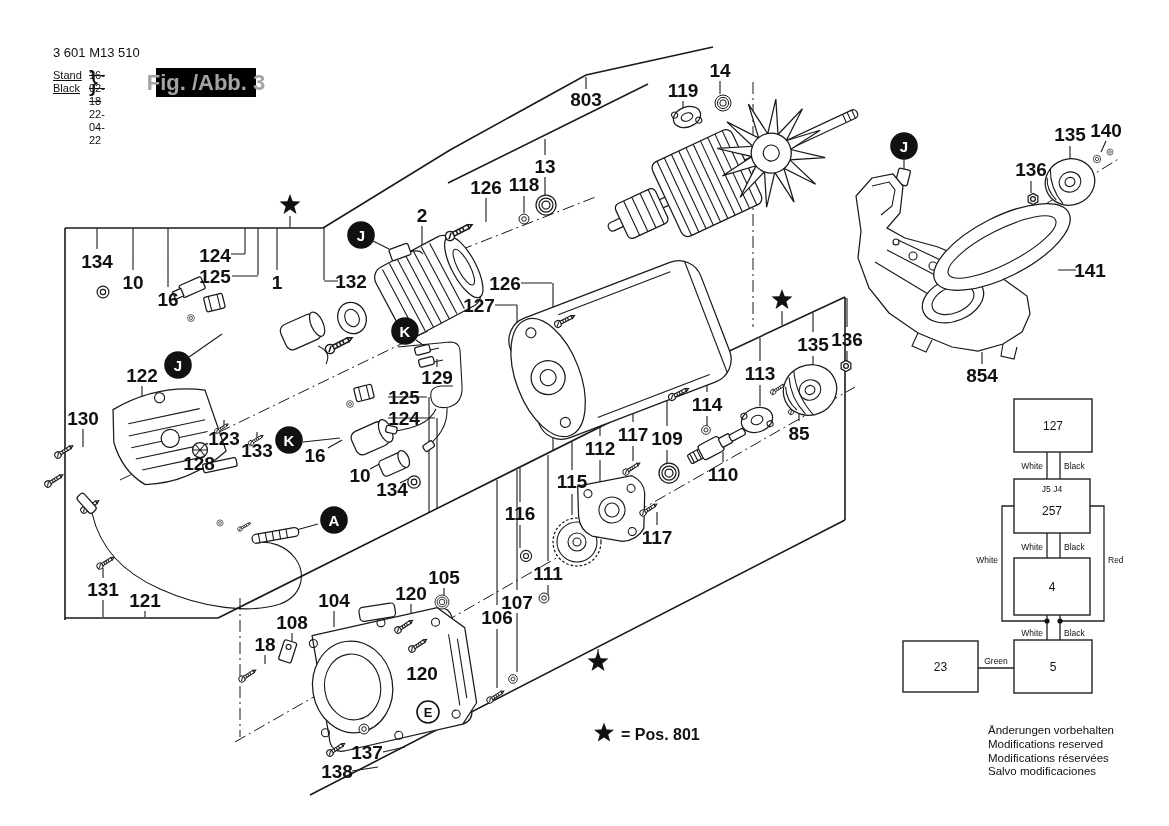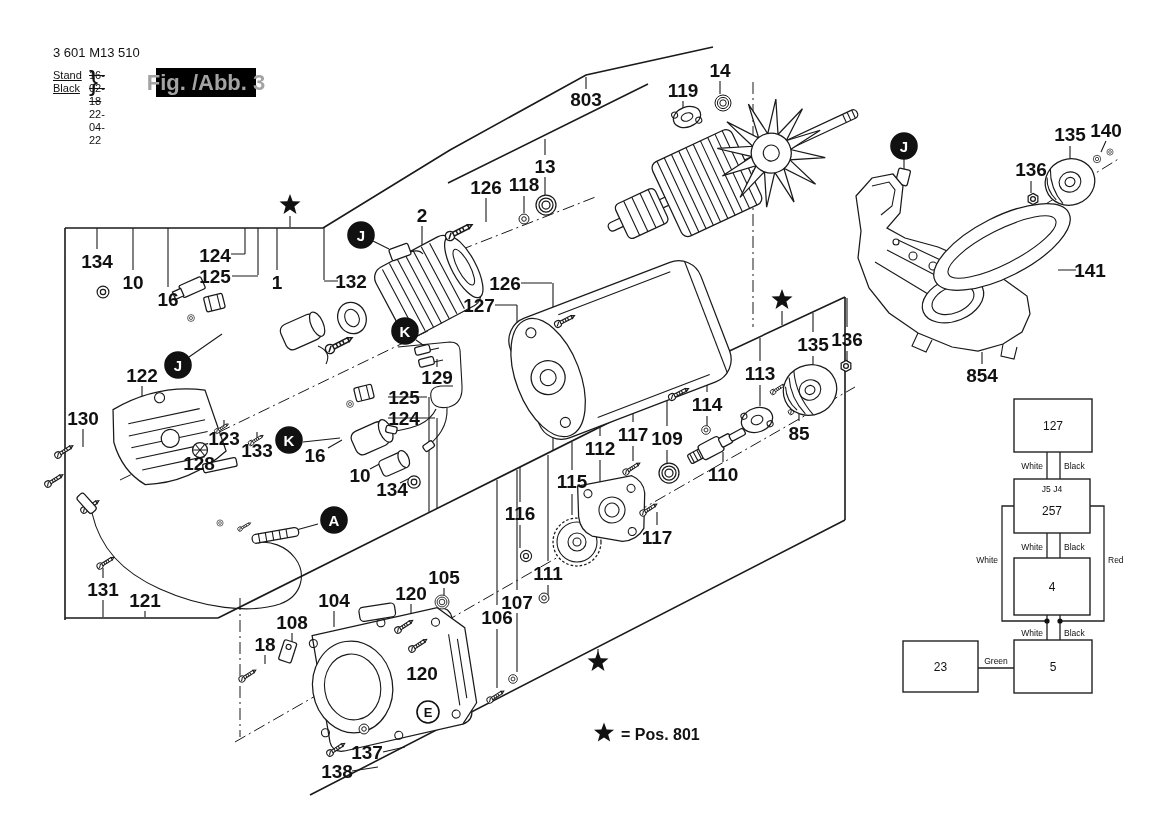--- a/index.html
+++ b/index.html
@@ -415,13 +415,19 @@
       <text x="334" y="520.5" class="mletter">A</text>
       <circle cx="428" cy="712" r="11" fill="#fff" stroke="#111" stroke-width="1.6"></circle>
       <text x="428" y="712.5" class="mletter open">E</text>
       <path d="M290.0,194.0L292.7,201.3L300.5,201.6L294.4,206.4L296.5,213.9L290.0,209.6L283.5,213.9L285.6,206.4L279.5,201.6L287.3,201.3Z" fill="#111"></path>
       <path d="M782.0,289.0L784.7,296.3L792.5,296.6L786.4,301.4L788.5,308.9L782.0,304.6L775.5,308.9L777.6,301.4L771.5,296.6L779.3,296.3Z" fill="#111"></path>
       <path d="M598.0,651.0L600.7,658.3L608.5,658.6L602.4,663.4L604.5,670.9L598.0,666.6L591.5,670.9L593.6,663.4L587.5,658.6L595.3,658.3Z" fill="#111"></path>
       <path d="M604.0,722.5L606.6,729.4L614.0,729.8L608.2,734.4L610.2,741.5L604.0,737.4L597.8,741.5L599.8,734.4L594.0,729.8L601.4,729.4Z" fill="#111"></path>
       <text x="621" y="734" class="legendtxt">= Pos. 801</text>
     </svg>
 
+  <div class="footer">
+    <div>Änderungen vorbehalten</div>
+    <div>Modifications reserved</div>
+    <div>Modifications réservées</div>
+    <div>Salvo modificaciones</div>
+  </div>
 </div>
 
 </body></html>

